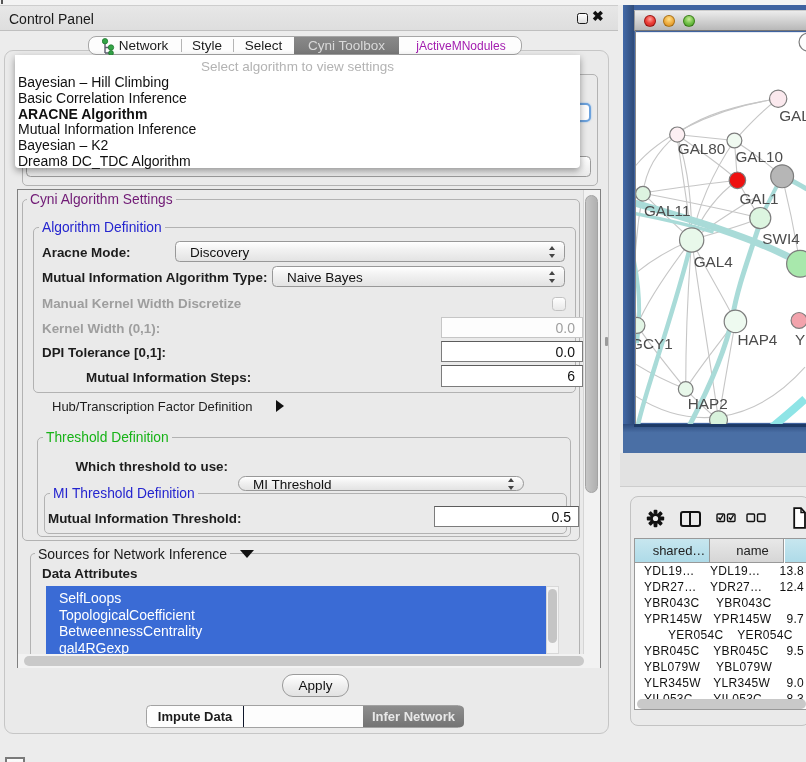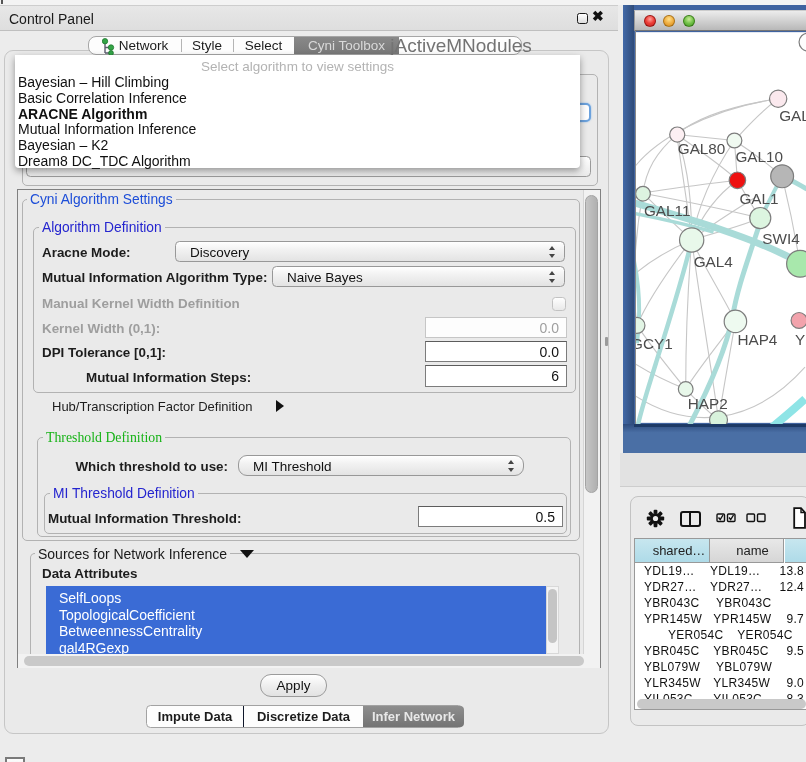--- a/index.html
+++ b/index.html
@@ -7,21 +7,21 @@
 body { font-family:"Liberation Sans", sans-serif; background:#ececec; position:relative; }
 .abs { position:absolute; }
 .gbox { position:absolute; border:1px solid #b2b2b2; border-radius:5px; }
 .gtitle { position:absolute; background:#eaeaea; padding:0 3px; font-size:13.8px; white-space:nowrap; }
 .lbl { position:absolute; font-size:13.4px; font-weight:bold; color:#1d1d1d; white-space:nowrap; }
 .combo { position:absolute; border:1px solid #989898; border-radius:4.5px; background:linear-gradient(#ffffff,#f2f2f2 40%,#e3e3e3); font-size:13.5px; color:#111; }
 .combo .ct { position:absolute; left:14px; top:50%; transform:translateY(-50%); }
 .carr { position:absolute; right:8px; top:50%; width:7px; height:12px; transform:translateY(-50%); }
 .carr:before { content:""; position:absolute; left:0; top:0; border-left:3.5px solid transparent; border-right:3.5px solid transparent; border-bottom:4.5px solid #444; }
 .carr:after { content:""; position:absolute; left:0; bottom:0; border-left:3.5px solid transparent; border-right:3.5px solid transparent; border-top:4.5px solid #444; }
-.field { position:absolute; background:#fff; border:1px solid #7c7c7c; border-top-color:#5c5c5c; font-size:14px; color:#111; text-align:right; padding-right:7px; display:flex; align-items:center; justify-content:flex-end; }
+.field { position:absolute; background:#fff; border:1px solid #7c7c7c; border-top-color:#5c5c5c; font-size:14px; color:#111; text-align:right; padding-right:7px; display:flex; align-items:center; justify-content:flex-end;margin-left:16px; }
 .field.dis { border:1px solid #c6c6c6; color:#9f9f9f; background:#fdfdfd; }
 .popitem { position:absolute; left:18px; font-size:14px; color:#101010; white-space:nowrap; }
 .seg { position:absolute; top:0; bottom:0; display:flex; align-items:center; justify-content:center; }
 </style>
 </head>
 <body>
 
 <div class="abs" style="left:0;top:0;width:806px;height:5px;background:#f3f3f3;"></div>
 <div class="abs" style="left:1px;top:0;width:2px;height:4px;background:#555;"></div>
 <div class="abs" style="left:0;top:5px;width:618px;height:26px;background:linear-gradient(#e7e7e7,#dedede);border-top:1px solid #cdcdcd;border-bottom:1px solid #bfbfbf;"></div>
@@ -34,51 +34,51 @@
 <div class="gbox" style="left:22px;top:74px;width:576px;height:112px;"></div>
 <div class="abs" style="left:572px;top:103px;width:19px;height:19px;background:#fff;border:2px solid #6ca2dd;border-radius:5px;box-shadow:0 0 2px #8ab8e8;"></div>
 <div class="abs" style="left:26px;top:156px;width:565px;height:21px;background:linear-gradient(#ffffff,#e9e9e9);border:1px solid #9a9a9a;border-radius:4.5px;"></div>
 
 <div class="abs" style="left:17px;top:189px;width:584px;height:479px;border:1px solid #808080;background:#eaeaea;"></div>
 
 <div class="abs" style="left:583px;top:190px;width:17px;height:477px;background:#f2f2f2;border-left:1px solid #d5d5d5;"></div>
 <div class="abs" style="left:585px;top:195px;width:13px;height:298px;background:linear-gradient(90deg,#c6c6c6,#b0b0b0);border:1px solid #a3a3a3;border-radius:7px;"></div>
 
 <div class="gbox" style="left:22px;top:199px;width:558px;height:342px;"></div>
-<div class="gtitle" style="left:27px;top:192px;color:#1d4ed8;">Cyni Algorithm Settings</div>
+<div class="gtitle" style="left:27px;top:192px;color:#701a75;">Cyni Algorithm Settings</div>
 
 <div class="gbox" style="left:33px;top:227px;width:543px;height:166px;"></div>
 <div class="gtitle" style="left:39px;top:220px;color:#2525cf;">Algorithm Definition</div>
 
 <div class="lbl" style="left:42px;top:245px;">Aracne Mode:</div>
 <div class="combo" style="left:175px;top:241px;width:390px;height:21px;">
     <span class="ct">Discovery</span>
     <span class="carr"></span>
   </div>
 <div class="lbl" style="left:42px;top:270px;">Mutual Information Algorithm Type:</div>
 <div class="combo" style="left:272px;top:266px;width:293px;height:21px;">
     <span class="ct">Naive Bayes</span>
     <span class="carr"></span>
   </div>
-<div class="lbl" style="left:42px;top:296px;color:#9e9e9e;">Manual Kernel Width Definition</div>
+<div class="lbl" style="left:42px;top:296px;color:#9e9e9e;">Manual Kernel Width Discretize</div>
 <div class="abs" style="left:552px;top:297px;width:14px;height:14px;background:linear-gradient(#fefefe,#e9e9e9);border:1px solid #c2c2c2;border-radius:3.5px;"></div>
 <div class="lbl" style="left:42px;top:321px;color:#9e9e9e;">Kernel Width (0,1):</div>
 <div class="field dis" style="left:425px;top:317px;width:142px;height:21px;">0.0</div>
 <div class="lbl" style="left:42px;top:345px;">DPI Tolerance [0,1]:</div>
 <div class="field" style="left:425px;top:341px;width:142px;height:21px;">0.0</div>
 <div class="lbl" style="left:42px;top:370px;padding-left:44px;">Mutual Information Steps:</div>
 <div class="field" style="left:425px;top:365px;width:142px;height:22px;">6</div>
 
 <div class="abs" style="left:52px;top:399px;font-size:13px;color:#1d1d1d;">Hub/Transcription Factor Definition</div>
 <div class="abs" style="left:276px;top:400px;width:0;height:0;border-left:8px solid #111;border-top:6px solid transparent;border-bottom:6px solid transparent;"></div>
 
 <div class="gbox" style="left:37px;top:437px;width:534px;height:100px;"></div>
-<div class="gtitle" style="left:43px;top:430px;color:#17b317;font-family:Liberation Serif, serif;">Threshold Definition</div>
+<div class="gtitle" style="left:43px;top:430px;color:#17b317;">Threshold Definition</div>
 <div class="lbl" style="left:40px;top:459px;width:188px;text-align:right;">Which threshold to use:</div>
-<div class="combo" style="left:238px;top:455px;width:286px;height:21px;border-radius:9px;">
+<div class="combo" style="left:238px;top:476px;width:286px;height:15px;border-radius:9px;">
     <span class="ct">MI Threshold</span>
     <span class="carr"></span>
   </div>
 
 <div class="gbox" style="left:44px;top:493px;width:523px;height:41px;"></div>
 <div class="gtitle" style="left:50px;top:486px;color:#2525cf;">MI Threshold Definition</div>
 <div class="lbl" style="left:48px;top:511px;">Mutual Information Threshold:</div>
 <div class="field" style="left:418px;top:506px;width:145px;height:21px;">0.5</div>
 
 <div class="gbox" style="left:30px;top:553px;width:550px;height:113px;border-bottom:none;border-radius:5px 5px 0 0;"></div>
@@ -89,44 +89,43 @@
 <div class="abs" style="left:59px;top:590px;font-size:14px;color:#fff;">SelfLoops</div>
 <div class="abs" style="left:59px;top:606.5px;font-size:14px;color:#fff;text-align:right;">TopologicalCoefficient</div>
 <div class="abs" style="left:59px;top:623px;font-size:14px;color:#fff;">BetweennessCentrality</div>
 <div class="abs" style="left:59px;top:639.5px;font-size:14px;color:#fff;">gal4RGexp</div>
 <div class="abs" style="left:546px;top:586px;width:13px;height:68px;background:#f4f4f4;border:1px solid #d8d8d8;"></div>
 <div class="abs" style="left:548px;top:589px;width:9px;height:54px;background:#c5c5c5;border-radius:5px;"></div>
 
 <div class="abs" style="left:18px;top:654px;width:582px;height:14px;background:#f2f2f2;"></div>
 <div class="abs" style="left:24px;top:656px;width:560px;height:10px;background:#c9c9c9;border-radius:5px;"></div>
 
-<div class="abs" style="left:260px;top:674px;width:67px;height:23px;background:linear-gradient(#ffffff,#ededed 55%,#e2e2e2);border:1px solid #9b9b9b;border-radius:11px;display:flex;align-items:center;justify-content:center;font-size:13.5px;color:#111;">Apply</div>
+<div class="abs" style="left:282px;top:674px;width:67px;height:23px;background:linear-gradient(#ffffff,#ededed 55%,#e2e2e2);border:1px solid #9b9b9b;border-radius:11px;display:flex;align-items:center;justify-content:center;font-size:13.5px;color:#111;">Apply</div>
 
 <div class="abs" style="left:146px;top:705px;width:317px;height:23px;background:#fdfdfd;border:1px solid #a2a2a2;border-radius:4.5px;">
   <div class="seg" style="left:0;width:97px;font-size:13px;font-weight:bold;color:#1c1c1c;border-right:1px solid #0f172a;">Impute Data</div>
-  <div class="seg" style="left:97px;width:119px;font-size:13px;font-weight:bold;color:#1c1c1c;">Discretize Data</div>
   <div class="seg" style="left:216px;width:101px;font-size:13px;font-weight:bold;color:#e8e8e8;background:linear-gradient(#8e8e8e,#747474);border-radius:0 4px 4px 0;">Infer Network</div>
 </div>
 
 <div class="abs" style="left:5px;top:757px;width:20px;height:10px;background:linear-gradient(#fdfdfd,#eee);border:2px solid #7a7a7a;border-bottom:none;"></div>
 
 <div class="abs" style="left:88px;top:36px;width:434px;height:19px;background:#fdfdfd;border:1px solid #a6a6a6;border-radius:8px;">
   <div class="seg" style="left:0;width:92px;font-size:13.5px;color:#1c1c1c;">
     <svg width="13" height="17" viewBox="0 0 13 17" style="margin-right:4px;margin-top:2px;">
         <path d="M3,5 L3,15 M3,9.5 L8,9.5 M3,15 L8,15" fill="none" stroke="#5c5c6e" stroke-width="1.4"></path>
         <circle cx="3" cy="3.2" r="2.7" fill="#34a547" stroke="#1f7a30" stroke-width="0.8"></circle>
         <circle cx="9" cy="9.5" r="2.7" fill="#34a547" stroke="#1f7a30" stroke-width="0.8"></circle>
         <circle cx="9" cy="15" r="2.4" fill="#34a547" stroke="#1f7a30" stroke-width="0.8"></circle>
       </svg>Network</div>
   <div class="abs" style="left:92px;top:2px;bottom:2px;width:1px;background:#b5b5b5;"></div>
   <div class="seg" style="left:92px;width:52px;font-size:13.5px;color:#1c1c1c;">Style</div>
   <div class="abs" style="left:144px;top:2px;bottom:2px;width:1px;background:#b5b5b5;"></div>
   <div class="seg" style="left:144px;width:61px;font-size:13.5px;color:#1c1c1c;">Select</div>
   <div class="seg" style="left:205px;width:105px;font-size:13.5px;color:#d9d9d9;background:linear-gradient(#898989,#787878);">Cyni Toolbox</div>
-  <div class="seg" style="left:310px;width:124px;font-size:19px;color:#737373;">jActiveMNodules</div>
+  <div class="seg" style="left:310px;width:124px;font-size:12px;color:#a21caf;">jActiveMNodules</div>
 </div>
 
 <div class="abs" style="left:15px;top:55px;width:565px;height:113px;background:#fff;border-radius:0 0 4px 4px;box-shadow:0 3px 7px rgba(0,0,0,0.38);"></div>
 <div class="abs" style="left:15px;top:59px;width:565px;text-align:center;font-size:13.5px;color:#b3b3b3;">Select algorithm to view settings</div>
 <div class="popitem" style="top:74px;">Bayesian – Hill Climbing</div>
 <div class="popitem" style="top:89.8px;">Basic Correlation Inference</div>
 <div class="popitem" style="top:105.6px;font-weight:bold;">ARACNE Algorithm</div>
 <div class="popitem" style="top:121.4px;">Mutual Information Inference</div>
 <div class="popitem" style="top:137.2px;">Bayesian – K2</div>
 <div class="popitem" style="top:153px;">Dream8 DC_TDC Algorithm</div>

